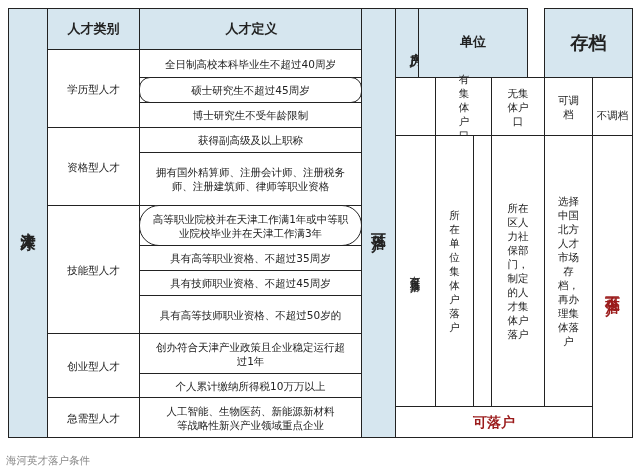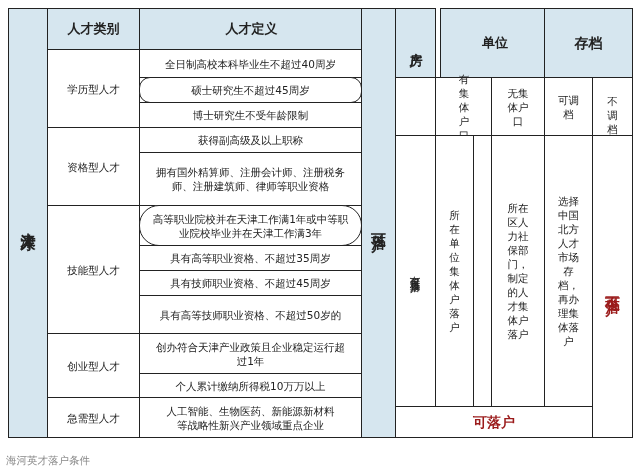--- a/index.html
+++ b/index.html
@@ -92,40 +92,40 @@
   <span>人工智能、生物医药、新能源新材料等战略性新兴产业领域重点企业</span>
 </div>
 
 <div class="cell blue" style="left:361px;top:8px;width:35px;height:430px;">
   <span class="vert big" style="font-size:15px;">可落户</span>
 </div>
 
 <div class="cell hdr" style="left:395px;top:8px;width:41px;height:70px;">
   <span class="vert">房产</span>
 </div>
-<div class="cell hdr" style="left:440px;top:8px;width:110px;height:70px;">
+<div class="cell hdr" style="left:418px;top:8px;width:110px;height:70px;font-family:Liberation Mono, monospace;">
   <span>单位</span>
 </div>
 <div class="cell hdr" style="left:544px;top:8px;width:89px;height:70px;">
   <div class="stack">
-    <span style="font-size:14px;">存档</span>
+    <span style="font-size:18px;">存档</span>
   </div>
 </div>
 
 <div class="cell" style="left:395px;top:77px;width:41px;height:59px;"></div>
 <div class="cell" style="left:435px;top:77px;width:57px;height:59px;padding:0 28px;">
   <span>有集体户口</span>
 </div>
 <div class="cell" style="left:491px;top:77px;width:54px;height:59px;padding:0 13px;">
   <span>无集体户口</span>
 </div>
 <div class="cell" style="left:544px;top:77px;width:49px;height:59px;padding:0 10px;">
   <span>可调档</span>
 </div>
-<div class="cell" style="left:592px;top:77px;width:41px;height:76px;padding:0 13px;">
+<div class="cell" style="left:592px;top:77px;width:41px;height:76px;padding:0 3px;">
   <span>不调档</span>
 </div>
 
 <div class="cell" style="left:395px;top:135px;width:41px;height:272px;">
   <span class="vert" style="font-size:10.5px;">有房可直接落户</span>
 </div>
 <div class="cell" style="left:435px;top:135px;width:39px;height:272px;padding:0 14px;">
   <span>所在单位集体户落户</span>
 </div>
 <div class="cell" style="left:491px;top:135px;width:54px;height:272px;padding:0 13px;">

